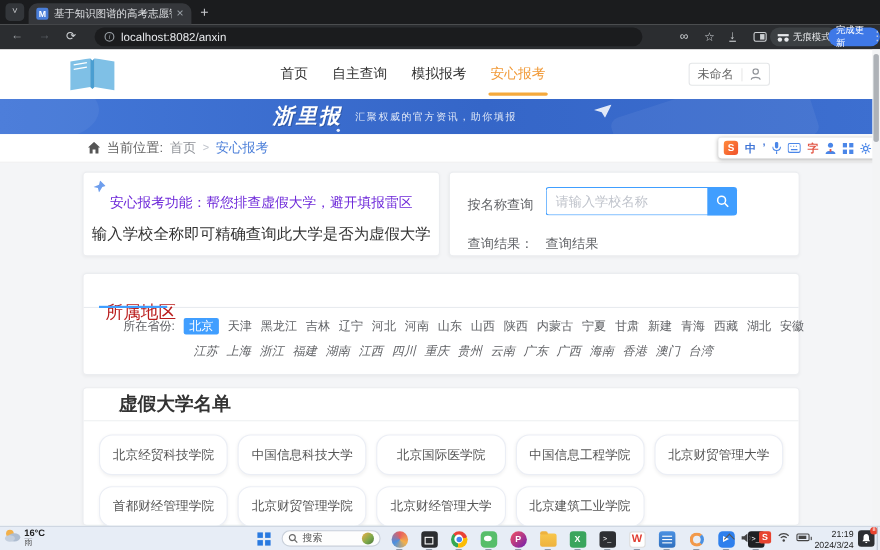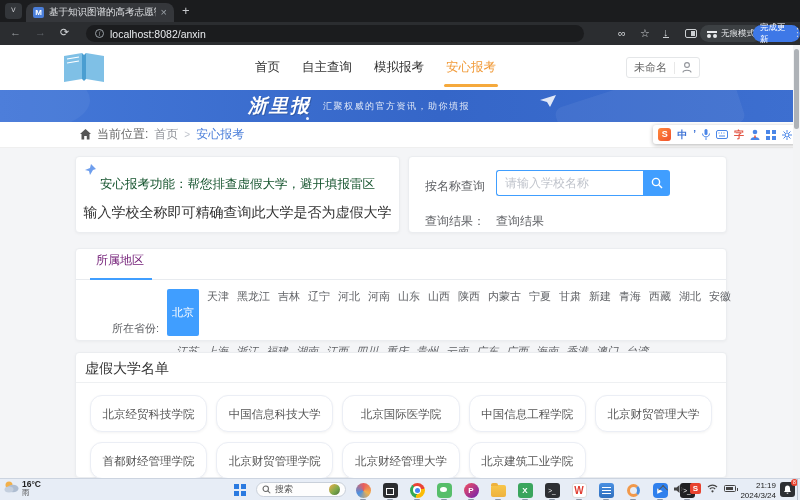--- a/index.html
+++ b/index.html
@@ -69,44 +69,44 @@
   .ime-s { width:13px; height:13px; background:linear-gradient(135deg,#ff8a3c,#f0512b); border-radius:3px; color:#fff; font-weight:bold; font-size:9px; text-align:center; line-height:13px; }
   .ime-zh { color:#3f74d6; font-size:10px; font-weight:bold; }
   .ime-punct { color:#3f74d6; font-size:10px; font-weight:bold; }
   .ime-font { color:#e25544; font-size:10px; font-weight:bold; }
 
   .content { position:absolute; top:103px; left:0; right:0; bottom:0; background:#f4f5f7; }
   .card { position:absolute; background:#fff; border:1px solid #ebedf0; border-radius:4px; box-shadow:0 1px 3px rgba(0,0,0,.04); }
 
   .intro-card { left:75px; top:8px; width:325px; height:77px; }
   .pin { position:absolute; left:9px; top:7px; }
-  .intro-line1 { margin-top:19px; text-align:center; font-size:12.5px; color:#14532d; }
+  .intro-line1 { margin-top:19px; text-align:center; font-size:12.5px; color:#6d28d9; }
   .intro-line2 { margin-top:11px; text-align:center; font-size:14px; color:#333; }
 
   .search-card { left:408px; top:8px; width:319px; height:77px; }
   .s-label { position:absolute; left:16px; top:21px; font-size:12px; color:#606266; }
   .s-input { position:absolute; left:87px; top:13px; width:170px; height:26px; border:1px solid #409eff; border-right:none; border-radius:3px 0 0 3px; font-size:12px; padding:0 8px; color:#333; outline:none; font-family:inherit; }
   .s-input::placeholder { color:#c0c4cc; }
   .s-btn { position:absolute; left:234px; top:13px; width:27px; height:26px; background:#409eff; border:none; border-radius:0 3px 3px 0; display:flex; align-items:center; justify-content:center; }
   .r-label { position:absolute; left:16px; top:56px; font-size:12px; color:#606266; }
   .r-value { position:absolute; left:87px; top:56px; font-size:12px; color:#606266; }
 
   .region-card { left:75px; top:100px; width:652px; height:93px; }
   .rc-head { position:relative; height:31px; border-bottom:1px solid #e8ebef; }
-  .region-tab { position:absolute; left:20px; top:3px; font-size:12px; color:#701a75; }
+  .region-tab { position:absolute; left:20px; top:25px; font-size:16px; color:#b91c1c; }
   .region-tab-line { position:absolute; left:14px; top:29px; width:62px; height:2px; background:#409eff; }
   .prov-area { padding:9px 12px 0 13px; font-size:11px; color:#606266; }
   .prov-row { display:flex; align-items:flex-end; gap:8px; white-space:nowrap;margin-left:23px; }
   .prov-row + .prov-row { margin-top:8px; padding-left:64px;font-style:italic; }
   .prov-label { margin-right:0; color:#606266; }
   .chip { cursor:pointer; }
-  .chip.selected { background:#409eff; color:#fff; padding:16px 5px; border-radius:2px; }
+  .chip.selected { background:#409eff; color:#fff; padding:0 5px; border-radius:2px; }
 
   .fake-card { left:75px; top:204px; width:652px; height:126px; }
-  .f-head { height:30px; line-height:30px; padding-left:9px; font-size:14px; color:#333; border-bottom:1px solid #eef0f2; }
+  .f-head { height:30px; line-height:30px; padding-left:32px; font-size:17px; color:#333; border-bottom:1px solid #eef0f2;font-weight:bold; }
   .f-grid { display:grid; grid-template-columns:repeat(5,1fr); gap:9px; padding:12px 14px 0 14px; }
   .f-grid.second { padding-top:10px; }
   .f-item { height:37px; line-height:37px; text-align:center; font-size:11.5px; color:#555; background:#fff; border:1px solid #ebeef5; border-radius:12px; box-shadow:0 1px 3px rgba(0,0,0,.05); overflow:hidden; white-space:nowrap; cursor:pointer; }
 
   .scrollbar { position:absolute; top:45px; right:0; width:7px; height:433px; background:#f3f4f5; z-index:6; }
   .scroll-thumb { position:absolute; top:4px; left:1px; width:5px; height:80px; background:#aeb2b7; border-radius:3px; }
 
   
   .taskbar { position:absolute; bottom:0; left:0; right:0; height:22px; background:#e7edf6; border-top:1px solid #ccd4e0; z-index:10; }
   .weather { position:absolute; left:4px; top:1px; display:flex; align-items:flex-start; gap:3px; }

